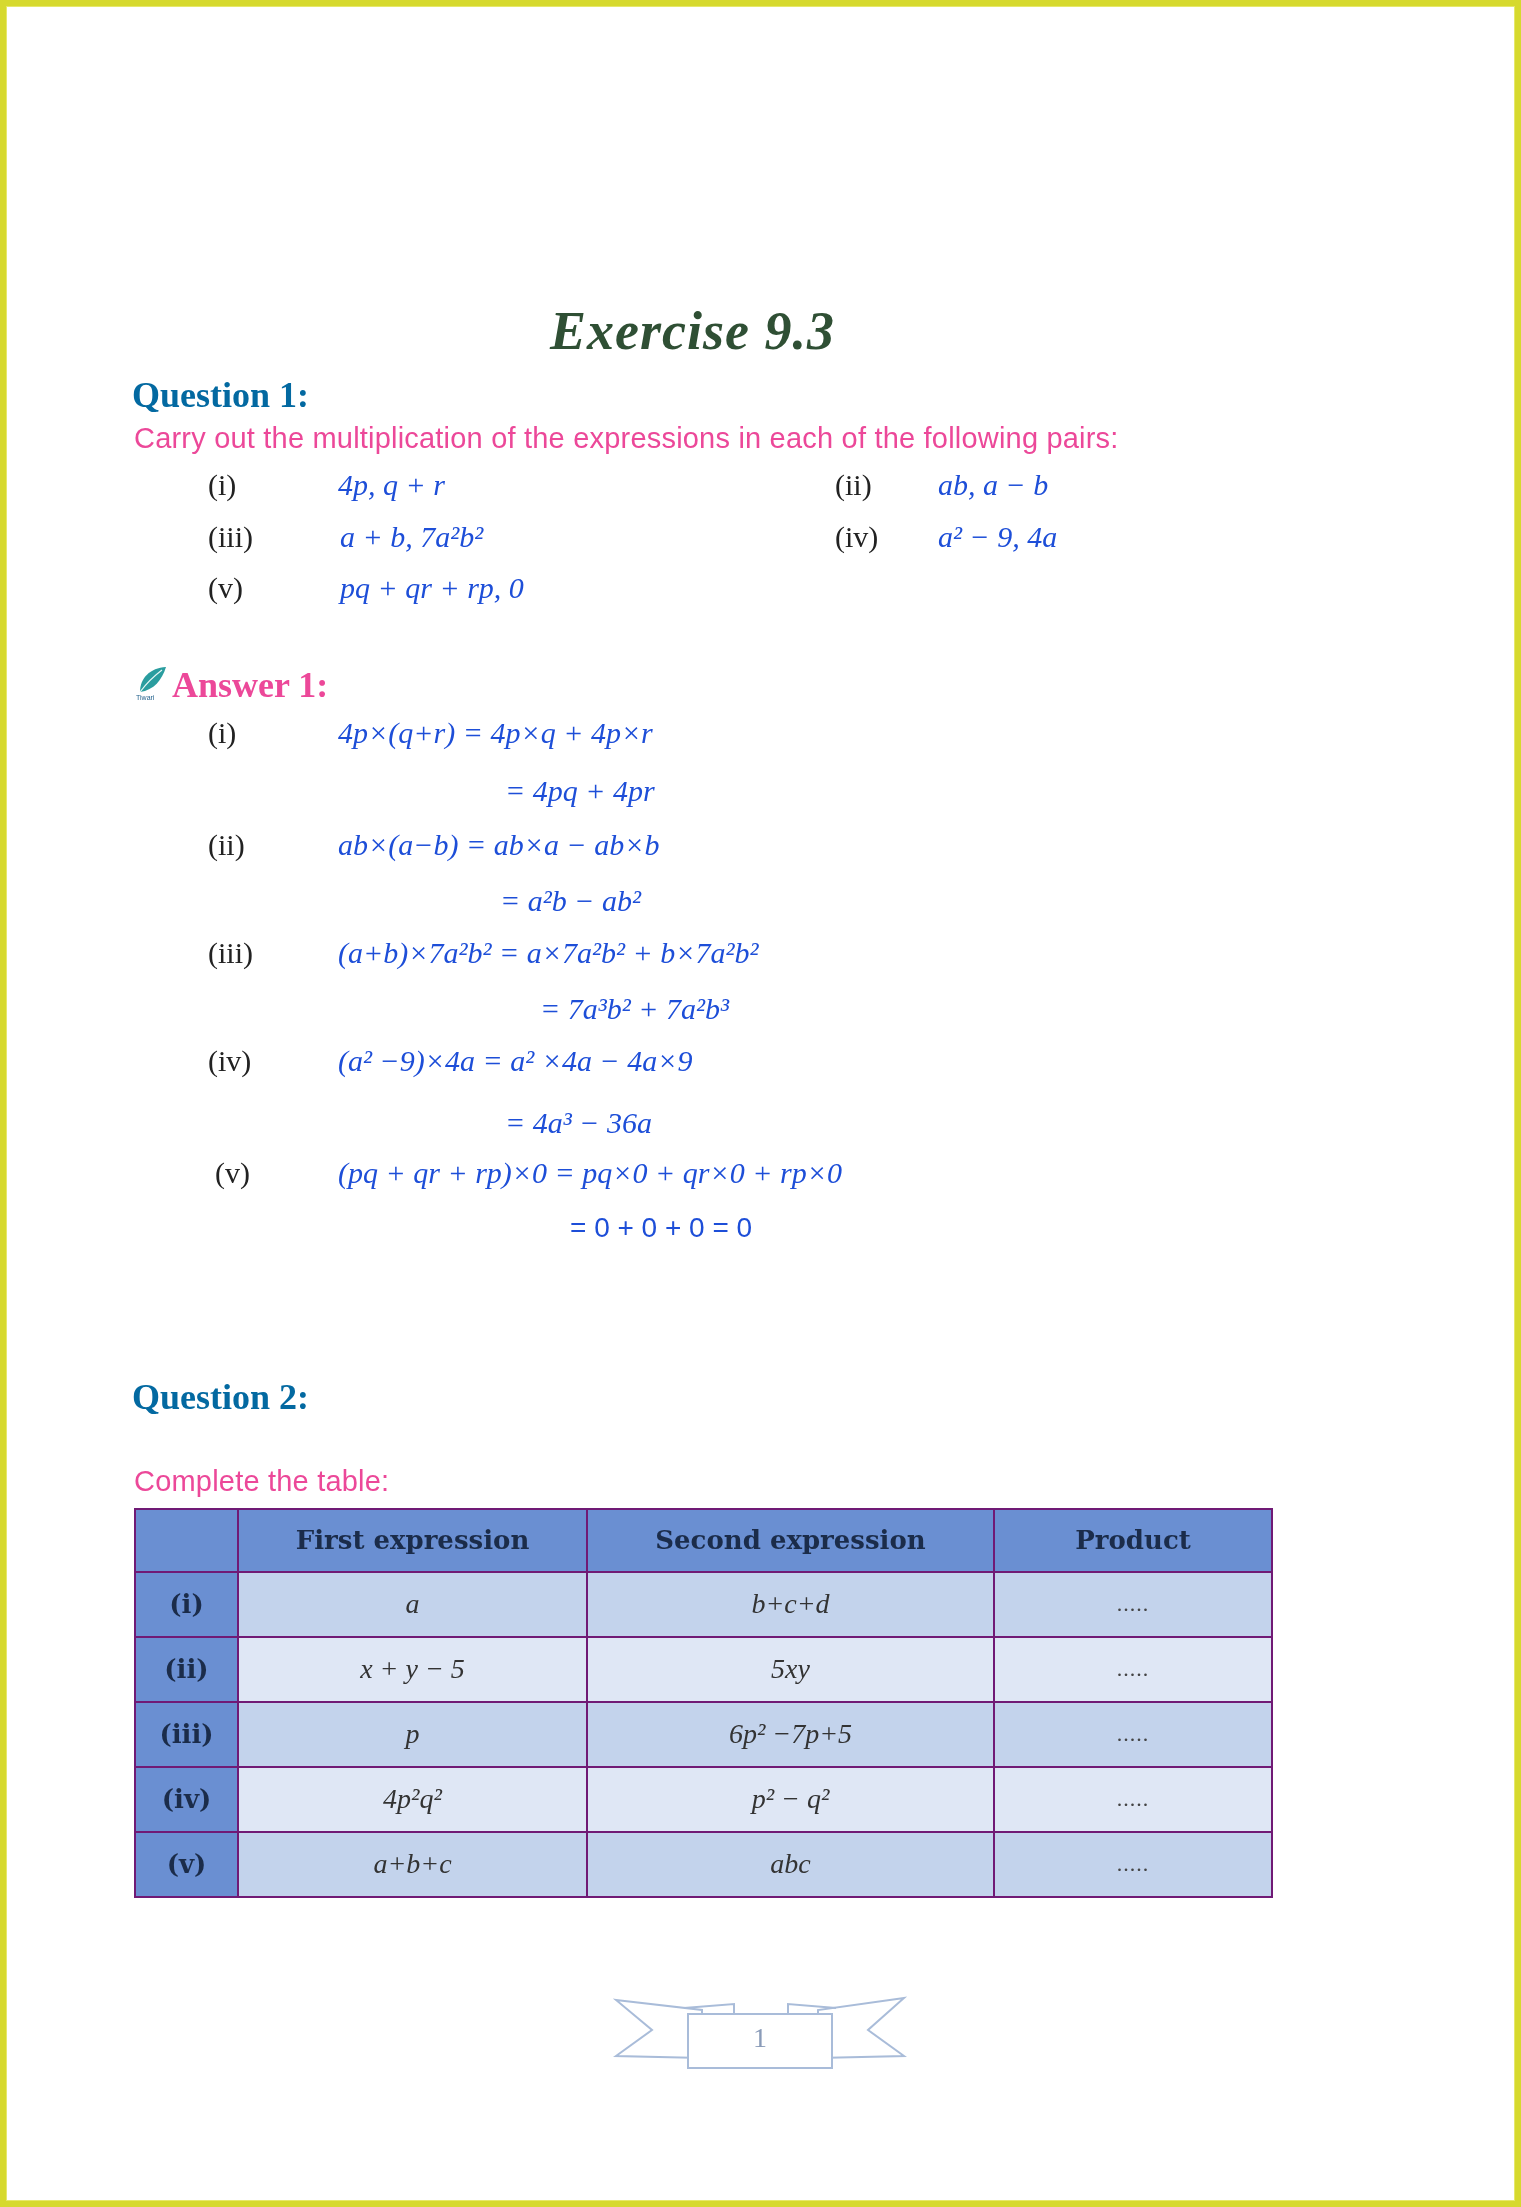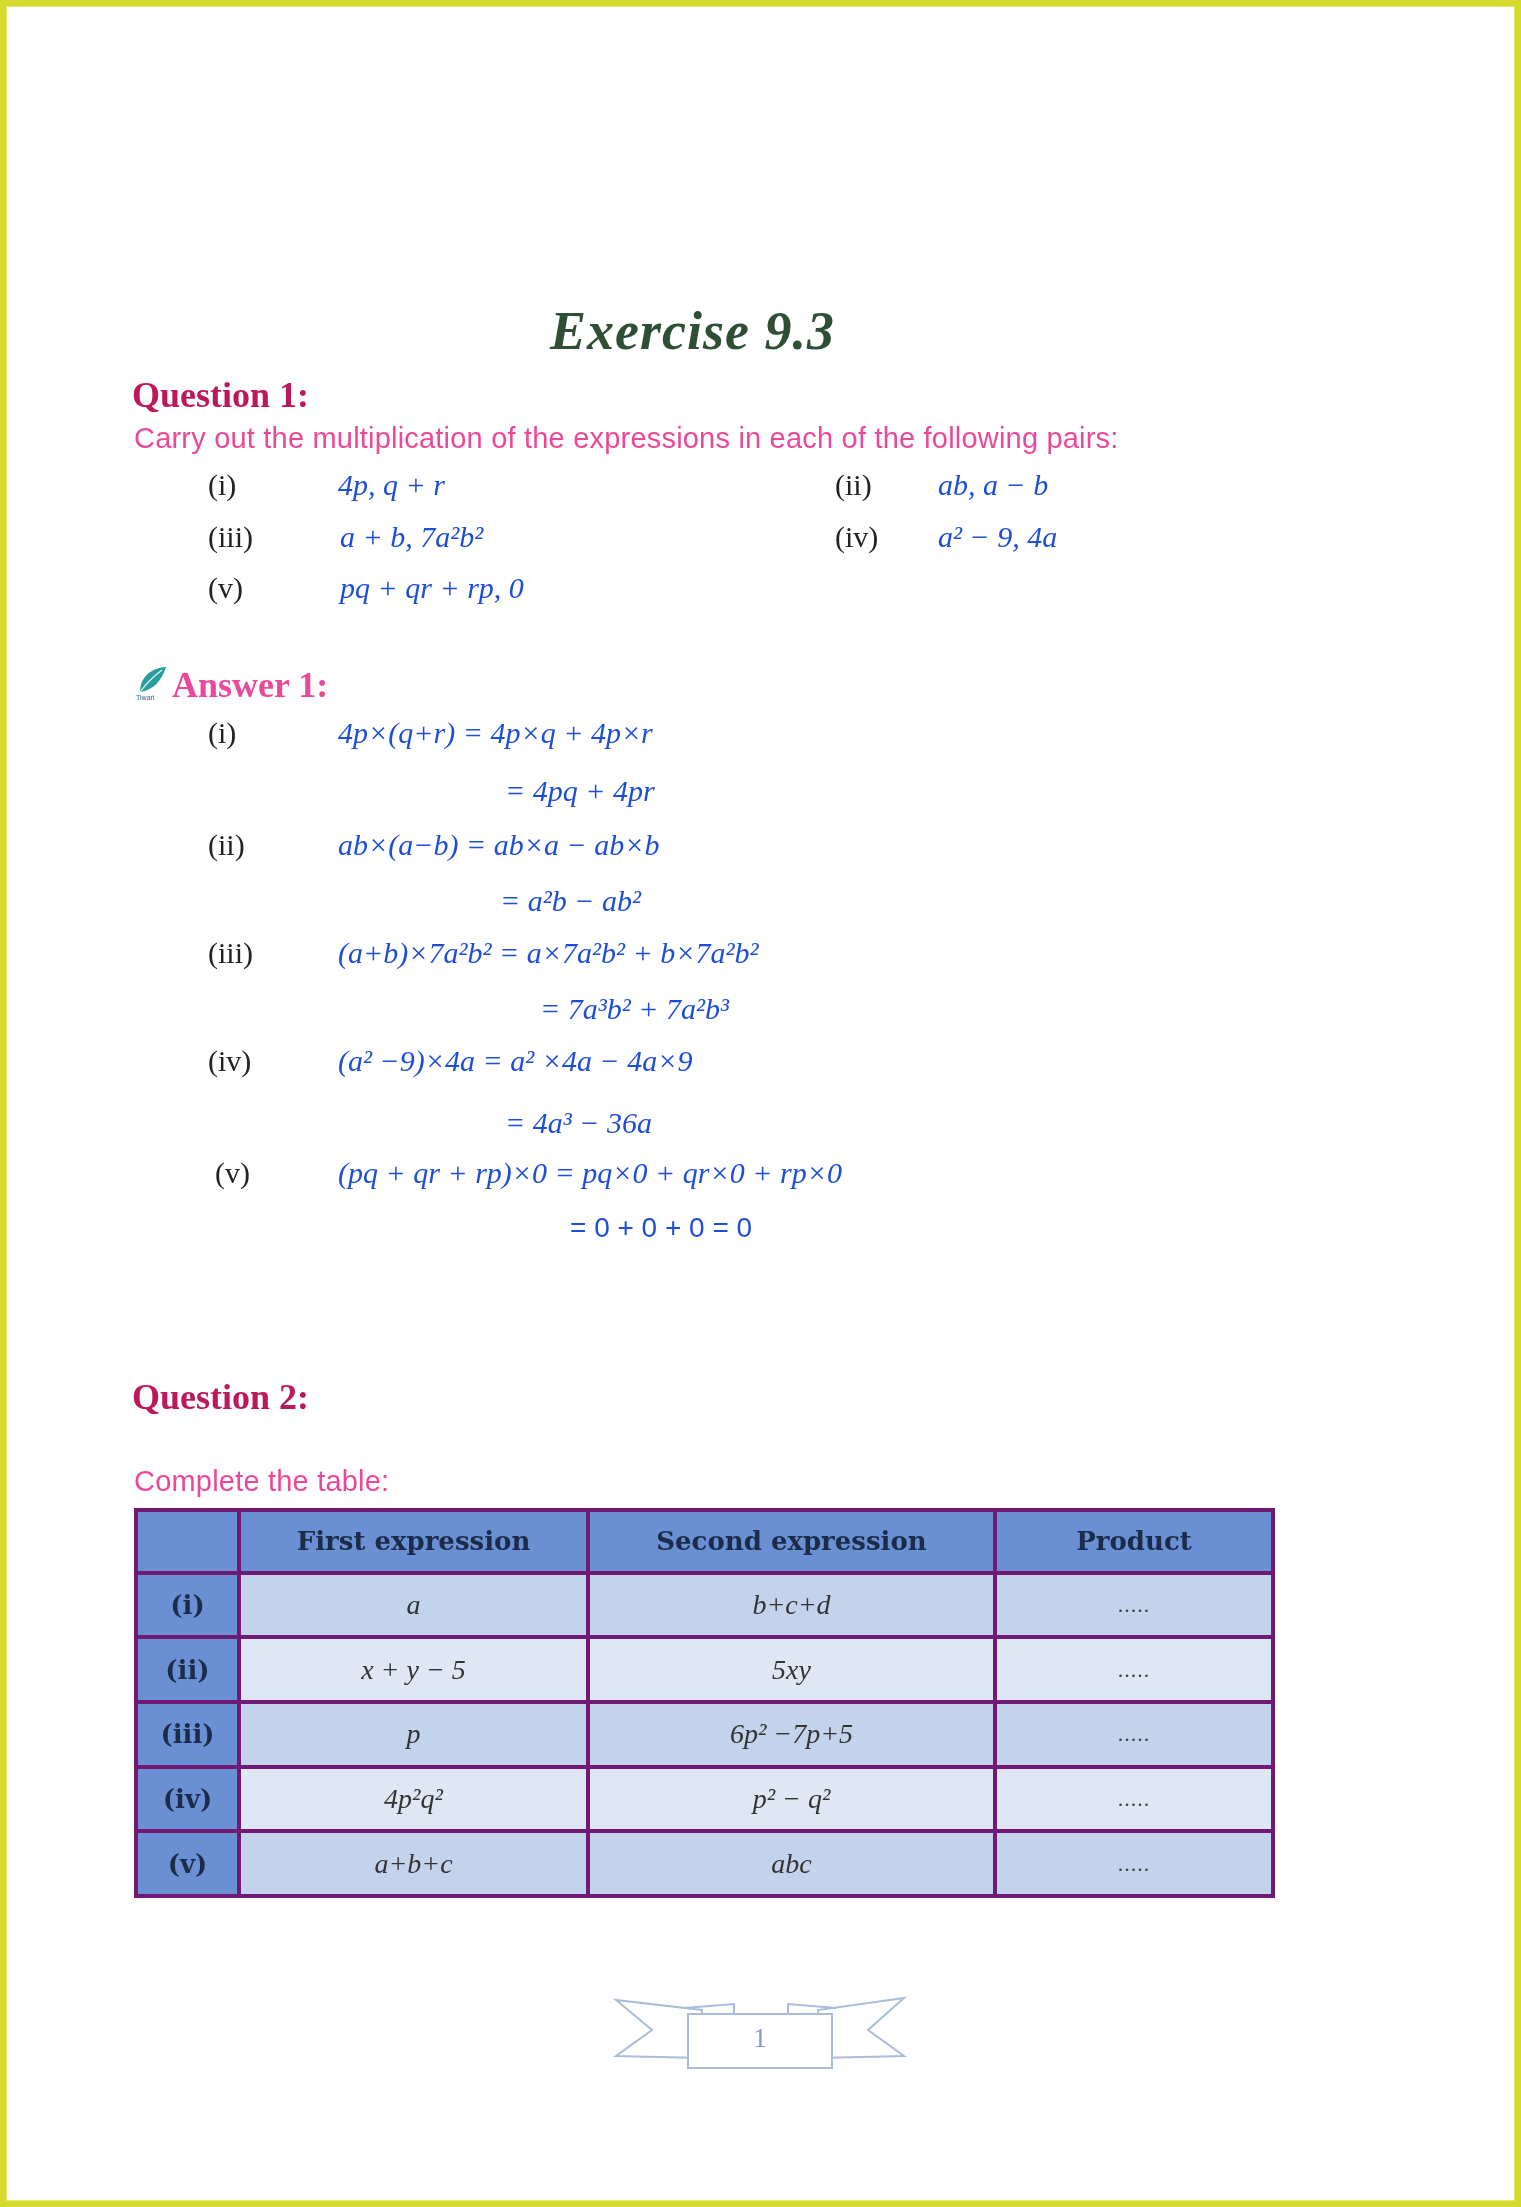--- a/index.html
+++ b/index.html
@@ -15,21 +15,21 @@
     box-shadow: inset 0 0 0 1px #e6e86a;
     pointer-events: none;
   }
   .abs { position: absolute; white-space: nowrap; }
   .title {
     left: 0; width: 1385px; top: 300px; text-align: center;
     font-size: 54px; font-weight: bold; font-style: italic; color: #2f4f34;
     letter-spacing: 1px;
   }
   .q-head {
-    font-size: 36px; font-weight: bold; color: #be185d;
+    font-size: 36px; font-weight: bold; color: #0369a1;
   }
   .a-head {
     font-size: 36px; font-weight: bold; color: #ec4899;
   }
   .prose {
     font-family: "Liberation Sans", "DejaVu Sans", sans-serif;
     font-size: 29px; color: #ec4899; letter-spacing: 0.2px;
   }
   .label {
     font-size: 30px; color: #222;
@@ -42,21 +42,21 @@
     position: absolute; left: 132px; top: 664px; width: 38px; height: 38px;
   }
   .icon-leaf svg { width: 38px; height: 38px; display: block; }
 
   
   .tbl {
     position: absolute; left: 134px; top: 1508px; width: 1137px; height: 390px;
     border-collapse: collapse; table-layout: fixed;
   }
   .tbl td, .tbl th {
-    border: 4px solid #701a75; text-align: center; vertical-align: middle;
+    border: 2px solid #701a75; text-align: center; vertical-align: middle;
     padding: 0;
   }
   .tbl th {
     background: #6a8fd2; color: #1b2c4a; height: 58px;
     font-family: "DejaVu Serif", "Liberation Serif", serif;
     font-size: 26px; font-weight: bold;
   }
   .tbl td { height: 60px; }
   .tbl td.rowlab {
     background: #6a8fd2; color: #1b2c4a;

